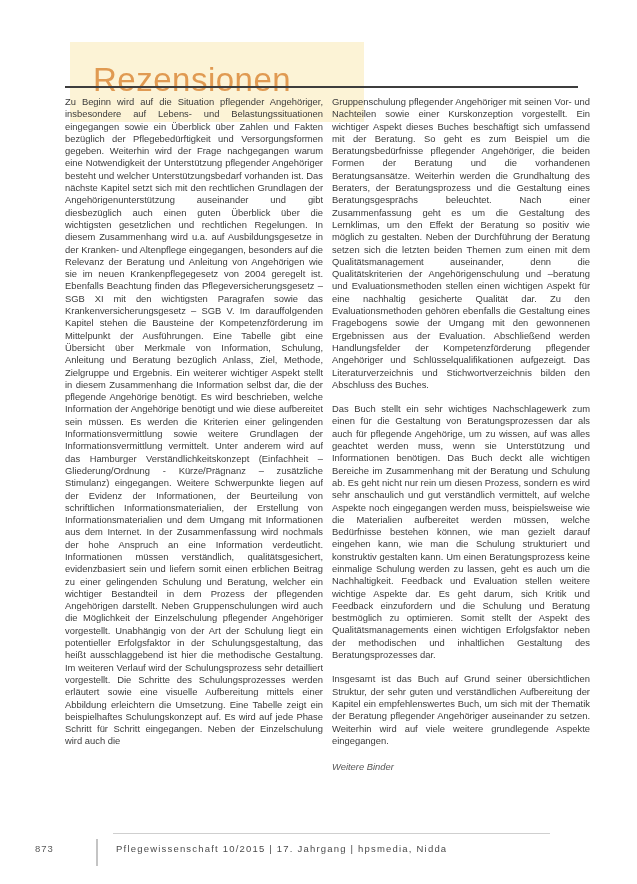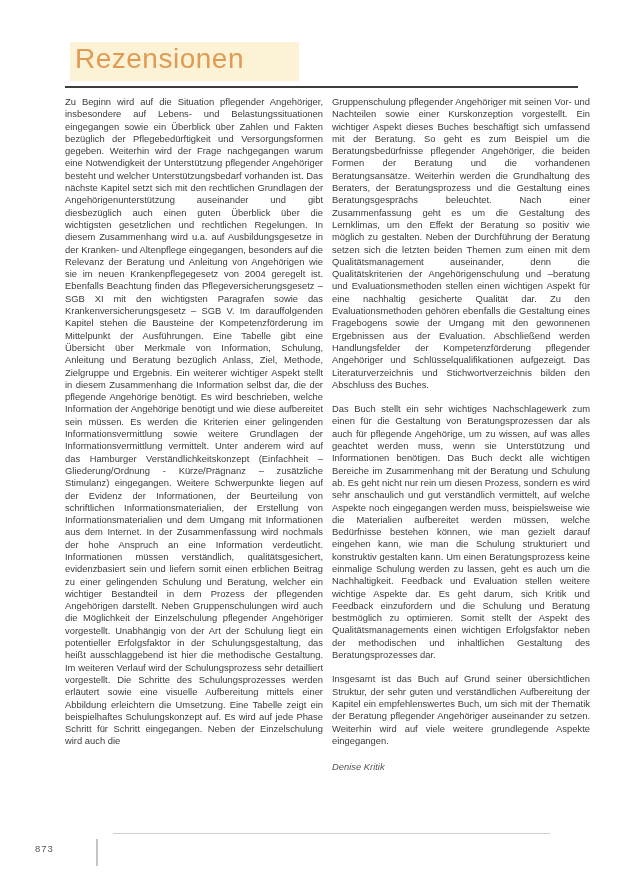--- a/index.html
+++ b/index.html
@@ -21,22 +21,22 @@
     position: absolute;
     left: 70px;
     top: 42px;
   }
   .title-highlight {
     display: inline-block;
     background: #fcf3d6;
     padding: 2px 55px 6px 5px;
   }
   .page-title {
-    margin: 0;
-    font-size: 28px;
+    margin: 18px;
+    font-size: 33px;
     font-weight: 400;
     letter-spacing: 0.5px;
     color: #e09a52;
     line-height: 1.1;
   }
   .title-rule {
     position: absolute;
     left: 65px;
     top: 86px;
     width: 513px;
@@ -126,21 +126,22 @@
   <div class="title-rule"></div>
 
   <div class="columns">
     <div class="col">
       <p>Zu Beginn wird auf die Situation pflegender Angehöriger, insbesondere auf Lebens- und Belastungssituationen eingegangen sowie ein Überblick über Zahlen und Fakten bezüglich der Pflegebedürftigkeit und Versorgungsformen gegeben. Weiterhin wird der Frage nachgegangen warum eine Notwendigkeit der Unterstützung pflegender Angehöriger besteht und welcher Unterstützungsbedarf vorhanden ist. Das nächste Kapitel setzt sich mit den rechtlichen Grundlagen der Angehörigenunterstützung auseinander und gibt diesbezüglich auch einen guten Überblick über die wichtigsten gesetzlichen und rechtlichen Regelungen. In diesem Zusammenhang wird u.a. auf Ausbildungsgesetze in der Kranken- und Altenpflege eingegangen, besonders auf die Relevanz der Beratung und Anleitung von Angehörigen wie sie im neuen Krankenpflegegesetz von 2004 geregelt ist. Ebenfalls Beachtung finden das Pflegeversicherungsgesetz – SGB XI mit den wichtigsten Paragrafen sowie das Krankenversicherungsgesetz – SGB V. Im darauffolgenden Kapitel stehen die Bausteine der Kompetenzförderung im Mittelpunkt der Ausführungen. Eine Tabelle gibt eine Übersicht über Merkmale von Information, Schulung, Anleitung und Beratung bezüglich Anlass, Ziel, Methode, Zielgruppe und Ergebnis. Ein weiterer wichtiger Aspekt stellt in diesem Zusammenhang die Information selbst dar, die der pflegende Angehörige benötigt. Es wird beschrieben, welche Information der Angehörige benötigt und wie diese aufbereitet sein müssen. Es werden die Kriterien einer gelingenden Informationsvermittlung sowie weitere Grundlagen der Informationsvermittlung vermittelt. Unter anderem wird auf das Hamburger Verständlichkeitskonzept (Einfachheit – Gliederung/Ordnung - Kürze/Prägnanz – zusätzliche Stimulanz) eingegangen. Weitere Schwerpunkte liegen auf der Evidenz der Informationen, der Beurteilung von schriftlichen Informationsmaterialien, der Erstellung von Informationsmaterialien und dem Umgang mit Informationen aus dem Internet. In der Zusammenfassung wird nochmals der hohe Anspruch an eine Information verdeutlicht. Informationen müssen verständlich, qualitätsgesichert, evidenzbasiert sein und liefern somit einen erblichen Beitrag zu einer gelingenden Schulung und Beratung, welcher ein wichtiger Bestandteil in dem Prozess der pflegenden Angehörigen darstellt. Neben Gruppenschulungen wird auch die Möglichkeit der Einzelschulung pflegender Angehöriger vorgestellt. Unabhängig von der Art der Schulung liegt ein potentieller Erfolgsfaktor in der Schulungsgestaltung, das heißt ausschlaggebend ist hier die methodische Gestaltung. Im weiteren Verlauf wird der Schulungsprozess sehr detailliert vorgestellt. Die Schritte des Schulungsprozesses werden erläutert sowie eine visuelle Aufbereitung mittels einer Abbildung erleichtern die Umsetzung. Eine Tabelle zeigt ein beispielhaftes Schulungskonzept auf. Es wird auf jede Phase Schritt für Schritt eingegangen. Neben der Einzelschulung wird auch die</p>
     </div>
     <div class="col">
       <p>Gruppenschulung pflegender Angehöriger mit seinen Vor- und Nachteilen sowie einer Kurskonzeption vorgestellt. Ein wichtiger Aspekt dieses Buches beschäftigt sich umfassend mit der Beratung. So geht es zum Beispiel um die Beratungsbedürfnisse pflegender Angehöriger, die beiden Formen der Beratung und die vorhandenen Beratungsansätze. Weiterhin werden die Grundhaltung des Beraters, der Beratungsprozess und die Gestaltung eines Beratungsgesprächs beleuchtet. Nach einer Zusammenfassung geht es um die Gestaltung des Lernklimas, um den Effekt der Beratung so positiv wie möglich zu gestalten. Neben der Durchführung der Beratung setzen sich die letzten beiden Themen zum einen mit dem Qualitätsmanagement auseinander, denn die Qualitätskriterien der Angehörigenschulung und –beratung und Evaluationsmethoden stellen einen wichtigen Aspekt für eine nachhaltig gesicherte Qualität dar. Zu den Evaluationsmethoden gehören ebenfalls die Gestaltung eines Fragebogens sowie der Umgang mit den gewonnenen Ergebnissen aus der Evaluation. Abschließend werden Handlungsfelder der Kompetenzförderung pflegender Angehöriger und Schlüsselqualifikationen aufgezeigt. Das Literaturverzeichnis und Stichwortverzeichnis bilden den Abschluss des Buches.</p>
       <p>Das Buch stellt ein sehr wichtiges Nachschlagewerk zum einen für die Gestaltung von Beratungsprozessen dar als auch für pflegende Angehörige, um zu wissen, auf was alles geachtet werden muss, wenn sie Unterstützung und Informationen benötigen. Das Buch deckt alle wichtigen Bereiche im Zusammenhang mit der Beratung und Schulung ab. Es geht nicht nur rein um diesen Prozess, sondern es wird sehr anschaulich und gut verständlich vermittelt, auf welche Aspekte noch eingegangen werden muss, beispielsweise wie die Materialien aufbereitet werden müssen, welche Bedürfnisse bestehen können, wie man gezielt darauf eingehen kann, wie man die Schulung strukturiert und konstruktiv gestalten kann. Um einen Beratungsprozess keine einmalige Schulung werden zu lassen, geht es auch um die Nachhaltigkeit. Feedback und Evaluation stellen weitere wichtige Aspekte dar. Es geht darum, sich Kritik und Feedback einzufordern und die Schulung und Beratung bestmöglich zu optimieren. Somit stellt der Aspekt des Qualitätsmanagements einen wichtigen Erfolgsfaktor neben der methodischen und inhaltlichen Gestaltung des Beratungsprozesses dar.</p>
       <p>Insgesamt ist das Buch auf Grund seiner übersichtlichen Struktur, der sehr guten und verständlichen Aufbereitung der Kapitel ein empfehlenswertes Buch, um sich mit der Thematik der Beratung pflegender Angehöriger auseinander zu setzen. Weiterhin wird auf viele weitere grundlegende Aspekte eingegangen.</p>
-      <div class="author">Denise Kritik</div>
+      <div class="author">Weitere Binder</div>
     </div>
   </div>
 
   <div class="footer-rule"></div>
   <div class="page-number">873</div>
   <div class="footer-bar"></div>
+  <div class="journal-info">Pflegewissenschaft 10/2015 | 17. Jahrgang | hpsmedia, Nidda</div>
 
 </div>
 
 </body></html>

